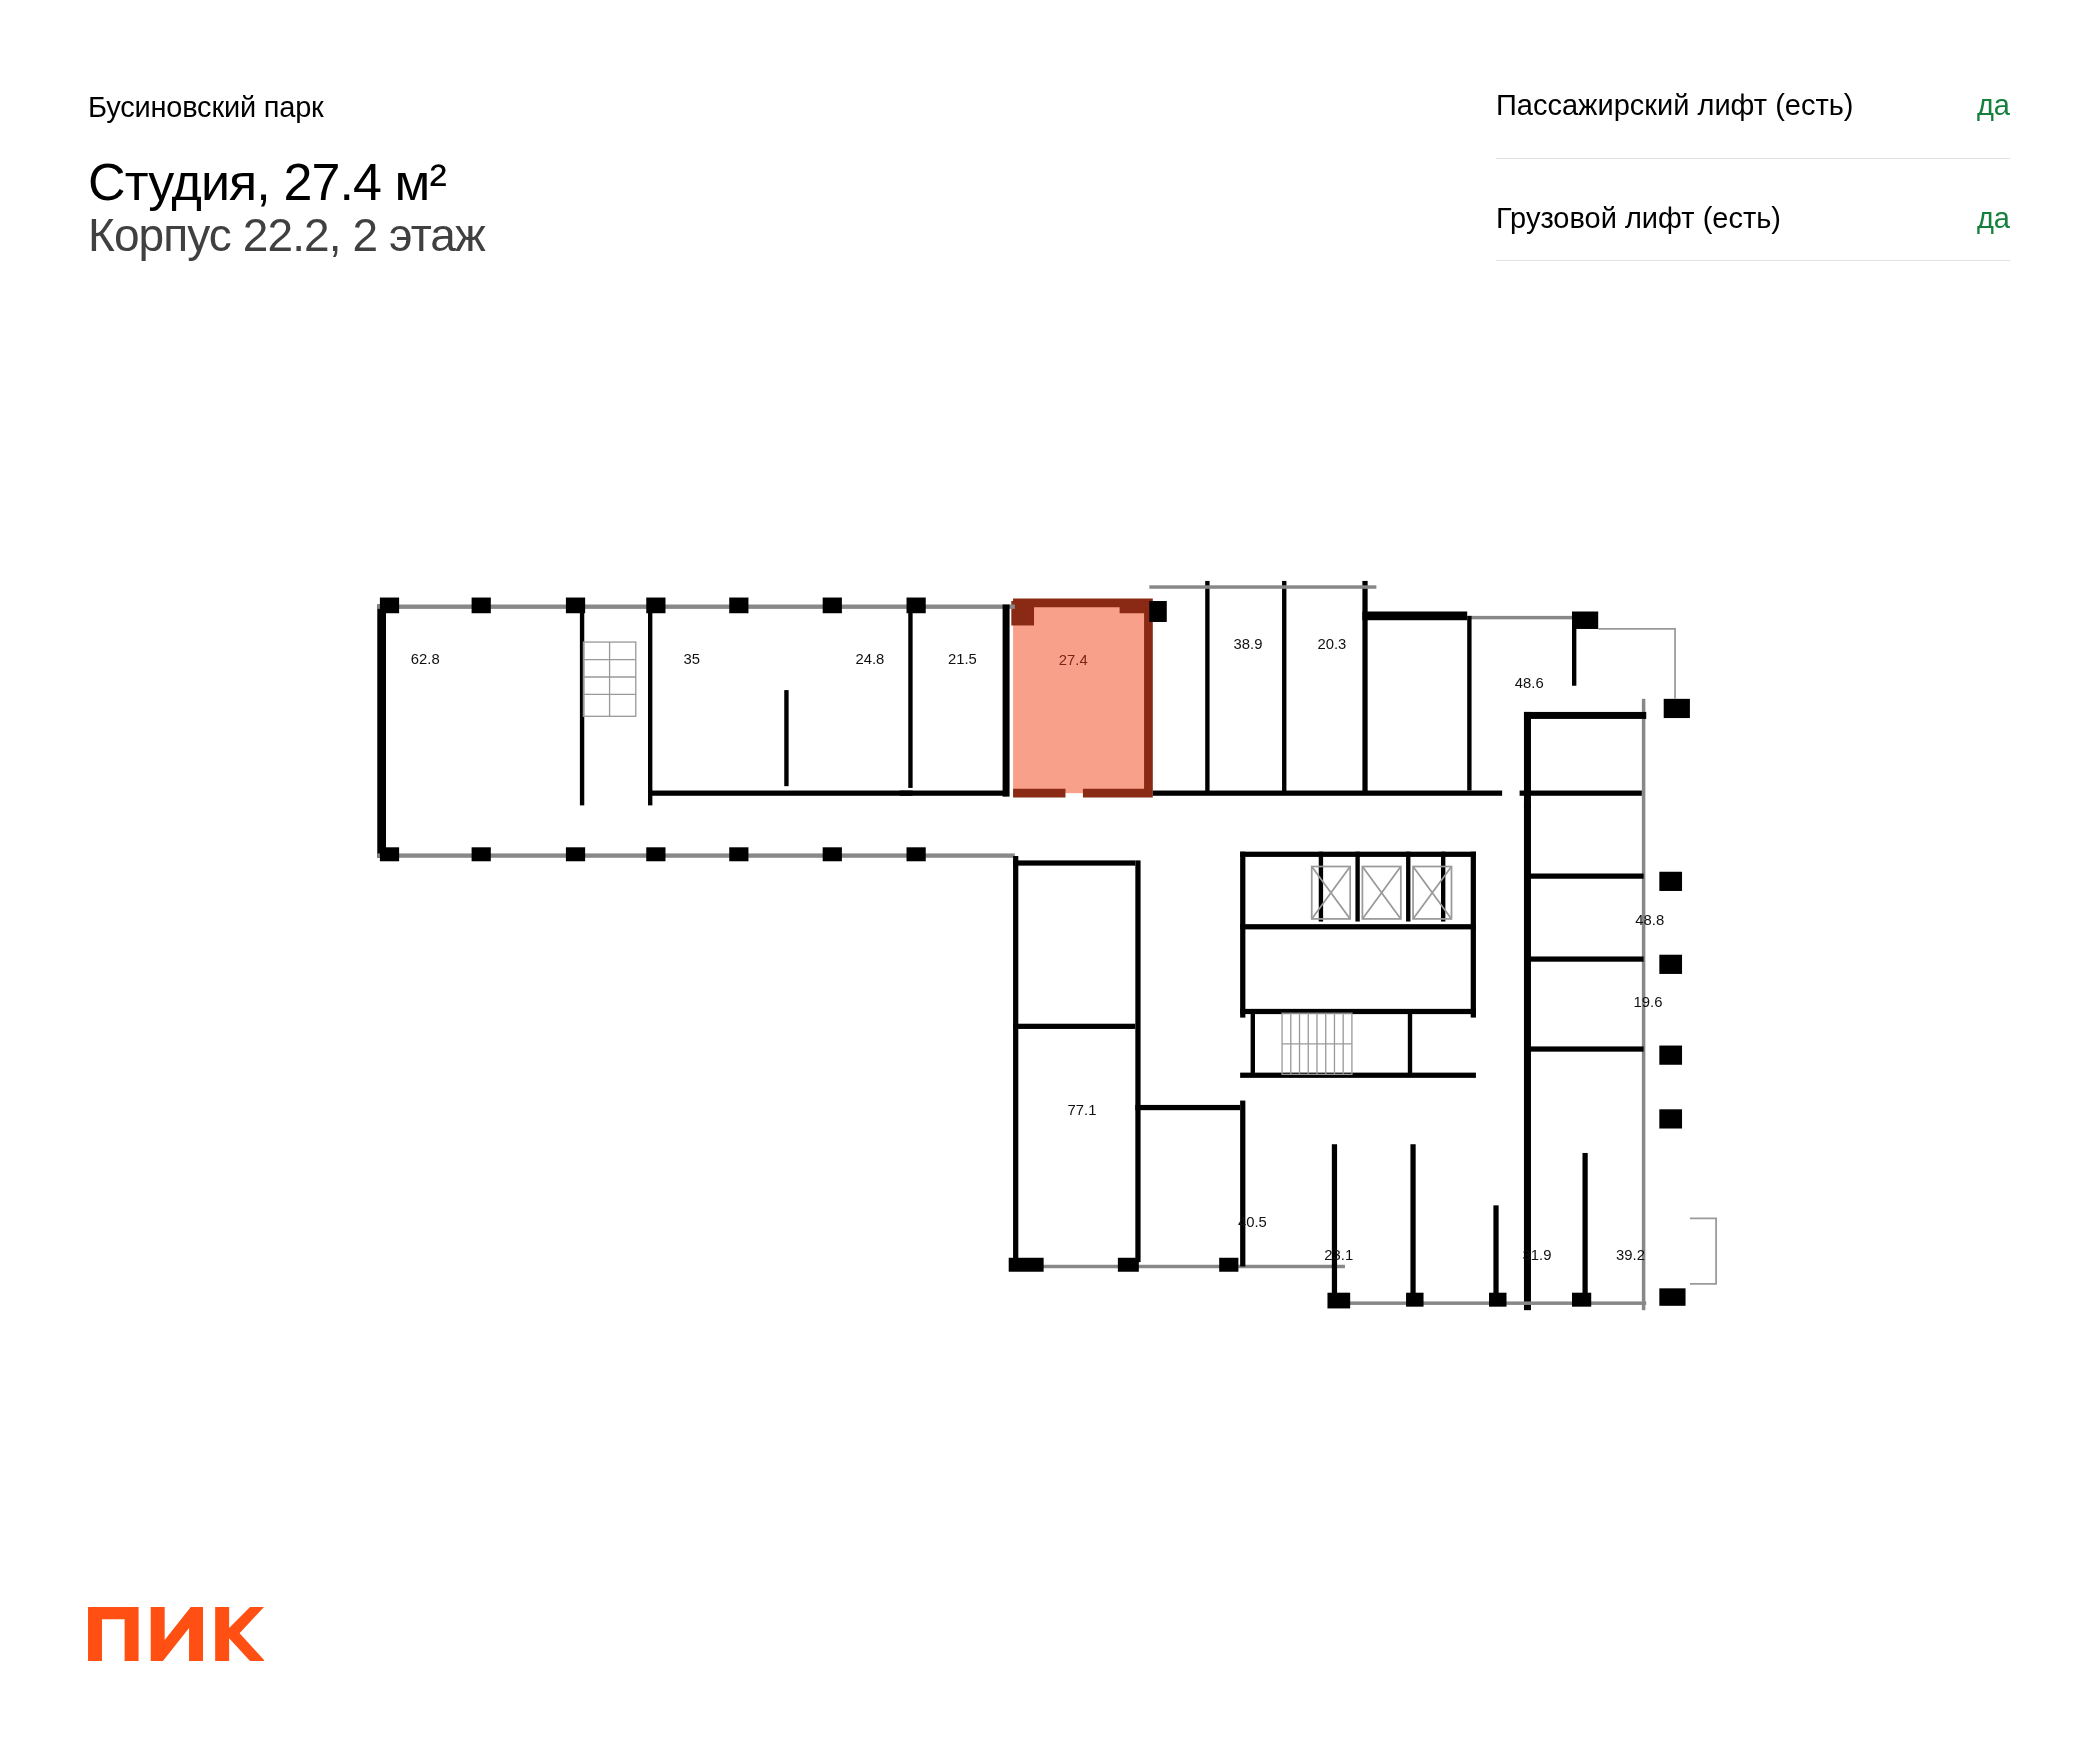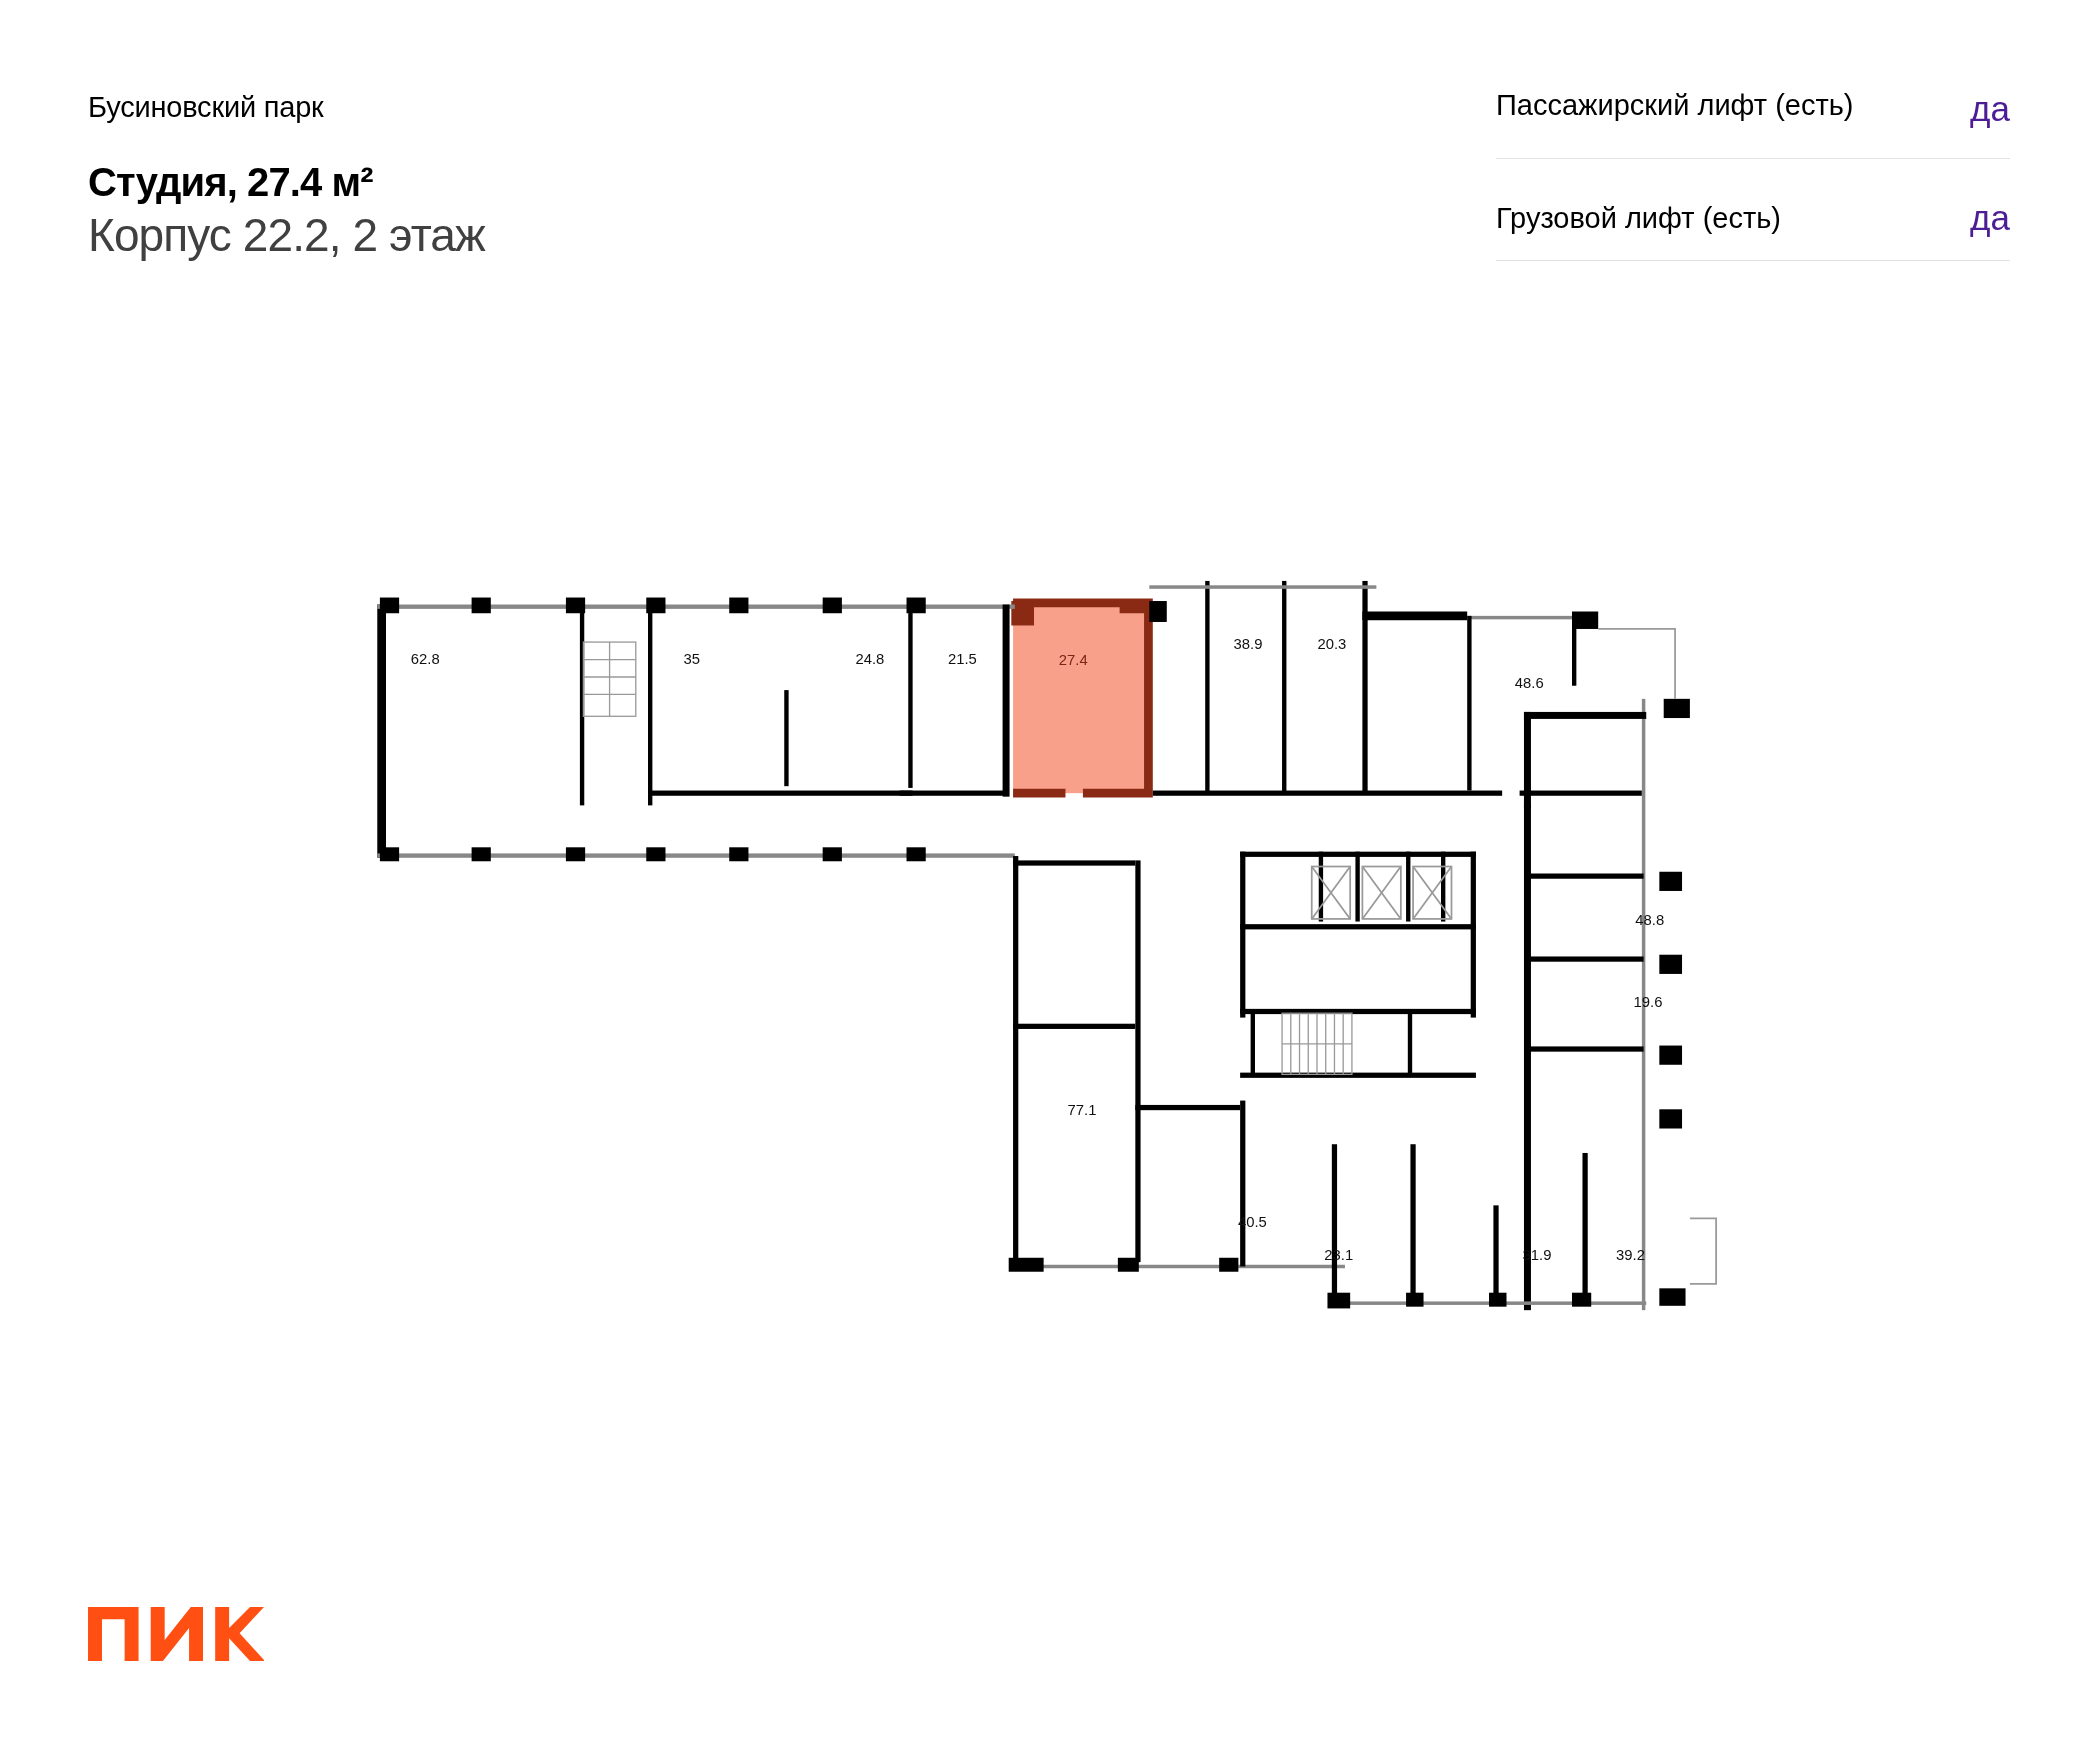--- a/index.html
+++ b/index.html
@@ -1,25 +1,25 @@
 <!DOCTYPE html>
 <html style="font-size:14px"><head>
 <meta charset="utf-8">
 <style>
   html,body{margin:0;padding:0;background:#ffffff;}
   body{width:2096px;height:1747px;position:relative;overflow:hidden;font-family:"Liberation Sans","DejaVu Sans",sans-serif;color:#000;}
   .project{position:absolute;left:88px;top:91px;font-size:29px;font-weight:500;letter-spacing:-0.2px;text-align:center;}
-  .title{position:absolute;left:88px;top:152px;font-size:40px;font-weight:700;letter-spacing:-0.9px;margin-top:8px;}
+  .title{position:absolute;left:88px;top:152px;font-size:52px;font-weight:400;letter-spacing:-0.9px;}
   .subtitle{position:absolute;left:88px;top:208px;font-size:46px;font-weight:400;color:#404040;letter-spacing:-0.9px;}
   .specs{position:absolute;left:1496px;top:80px;width:514px;}
   .spec-row{display:flex;justify-content:space-between;align-items:center;height:100px;border-bottom:1.7px solid #e2e2e2;box-sizing:border-box;}
   .spec-row:first-child{height:79px;align-items:flex-start;padding-top:8.7px;}
   .spec-row:nth-child(2){height:102px;padding-top:17.5px;}
   .spec-label{font-size:29px;font-weight:500;}
-  .spec-value{font-size:35px;color:#4c1d95;}
+  .spec-value{font-size:29px;color:#15803d;}
   .plan{position:absolute;left:0;top:0;width:2096px;height:1747px;}
   .logo{position:absolute;left:88px;top:1607px;}
   .unit-label{font-family:"Liberation Sans","DejaVu Sans",sans-serif;font-size:17px;fill:#111;text-anchor:middle;}
   .unit-label.sel{fill:#7a2614;}
 </style>
 </head>
 <body>
 
 <div class="project">Бусиновский парк</div>
 <div class="title">Студия, 27.4 м²</div>

